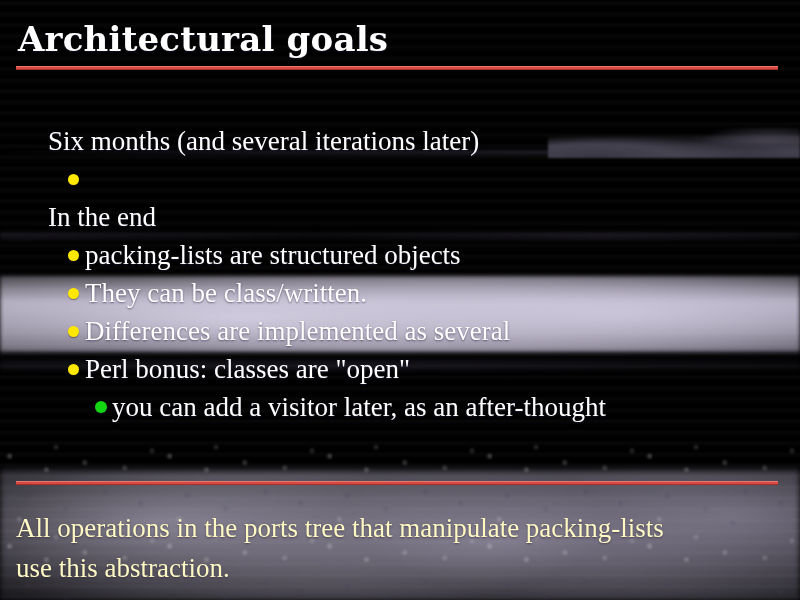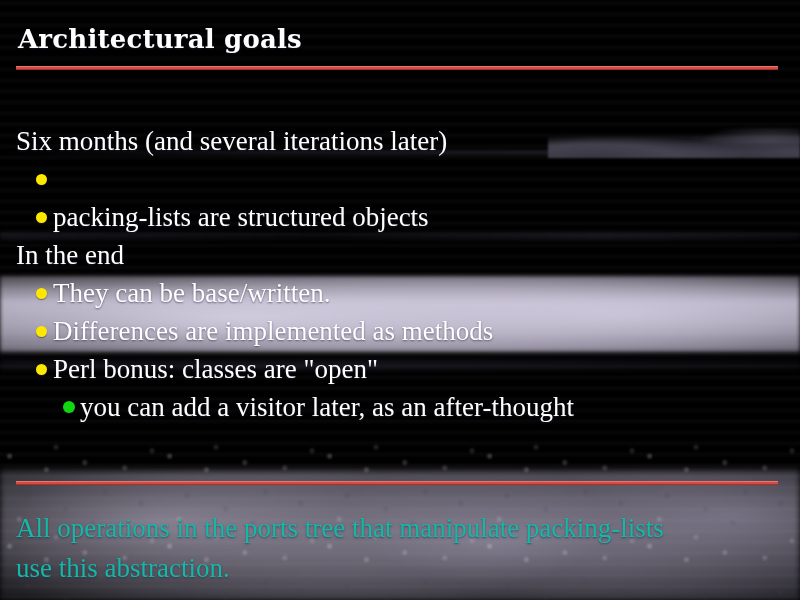--- a/index.html
+++ b/index.html
@@ -129,21 +129,21 @@
 
   
   .content { position: absolute; left: 0; top: 0; width: 800px; height: 600px; }
 
   .slide-title {
     position: absolute;
     left: 18px;
     top: 22px;
     font-family: "DejaVu Serif", "Liberation Serif", serif;
     font-weight: bold;
-    font-size: 26px;
+    font-size: 34px;
     line-height: 34px;
     letter-spacing: .2px;
     color: #ffffff;
     text-shadow: 0 1px 2px rgba(40,30,60,.55);
     white-space: nowrap;
   }
 
   .rule {
     position: absolute;
     left: 16px;
@@ -152,21 +152,21 @@
     background: #d64a44;
     border-top: 1px solid #e8776f;
     border-bottom: 1px solid #a8312c;
     box-sizing: border-box;
   }
   .rule-top    { top: 66px; }
   .rule-bottom { top: 481px; }
 
   .body-block {
     position: absolute;
-    left: 0; top: 122px; width: 704px;
+    left: 0; top: 122px; width: 704px; padding-left: 32px;
   }
   .footer-block {
     position: absolute;
     left: 0; top: 508px; width: 800px;
   }
 
   .line {
     position: relative;
     height: 38px;
     line-height: 38px;
@@ -188,21 +188,21 @@
     box-shadow: 0 1px 1px rgba(40,30,60,.5);
   }
   .lvl1 > .bullet { left: 36px; background: #ffe800; }
   .lvl2 > .bullet { left: 63px; background: #11d611; width: 12px; height: 12px; margin-top: -6px; }
 
   .footer-line {
     height: 40px;
     line-height: 40px;
     font-size: 27px;
     padding-left: 16px;
-    color: #14b8a6;
+    color: #fef9c3;
     text-shadow: 0 1px 2px rgba(45,33,66,.60);
     white-space: nowrap;
   }
 </style>
 </head>
 <body>
 
 <div id="slide">
 
   <div class="bg-layer bg-base"></div>
@@ -226,39 +226,39 @@
     <div class="body-block">
 
       <div class="line lvl0">
         <span>Six months (and several iterations later)</span>
       </div>
 
       <div class="line lvl1">
         <span class="bullet"></span>
       </div>
 
-      <div class="line lvl1">
-        <span class="bullet"></span>
-        <span>packing-lists are structured objects</span>
-      </div>
-
       <div class="line lvl0">
         <span>In the end</span>
       </div>
 
       <div class="line lvl1">
         <span class="bullet"></span>
-        <span>They can be base/written.</span>
-      </div>
-
-
-
-      <div class="line lvl1">
-        <span class="bullet"></span>
-        <span>Differences are implemented as methods</span>
+        <span>packing-lists are structured objects</span>
+      </div>
+
+      <div class="line lvl1">
+        <span class="bullet"></span>
+        <span>They can be class/written.</span>
+      </div>
+
+
+
+      <div class="line lvl1">
+        <span class="bullet"></span>
+        <span>Differences are implemented as several</span>
       </div>
 
       <div class="line lvl1">
         <span class="bullet"></span>
         <span>Perl bonus: classes are "open"</span>
       </div>
 
       <div class="line lvl2">
         <span class="bullet"></span>
         <span>you can add a visitor later, as an after-thought</span>

